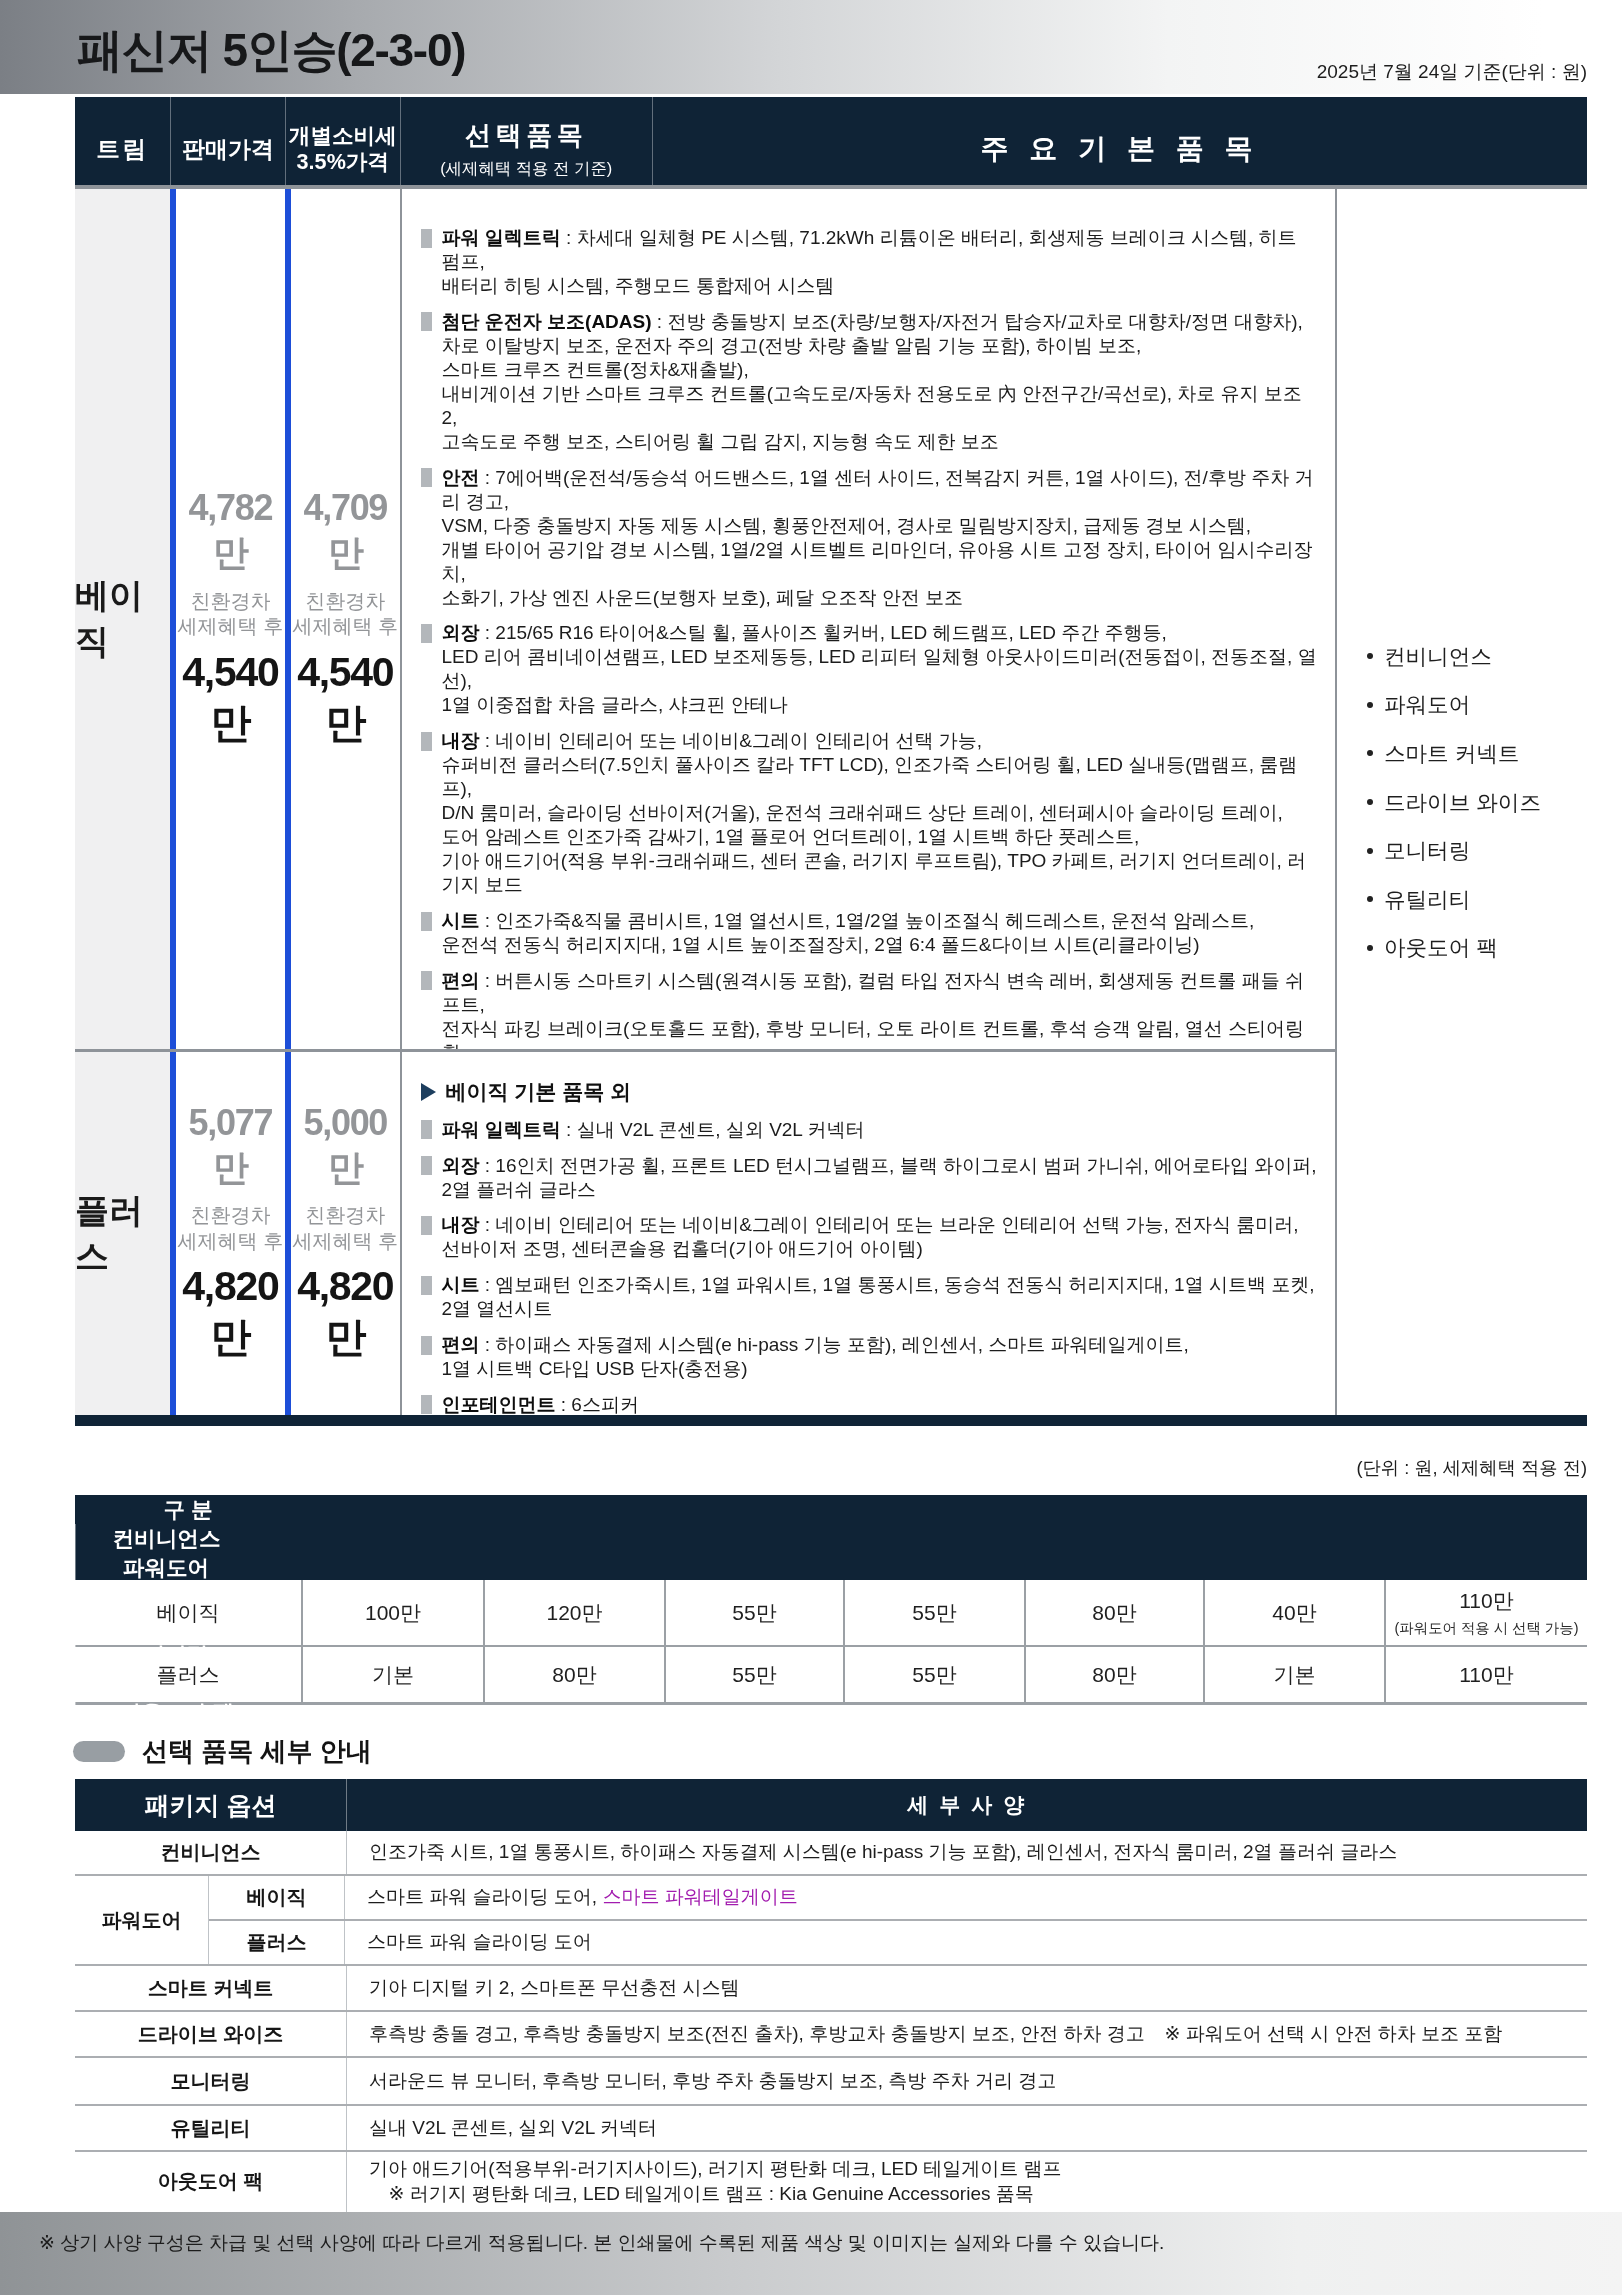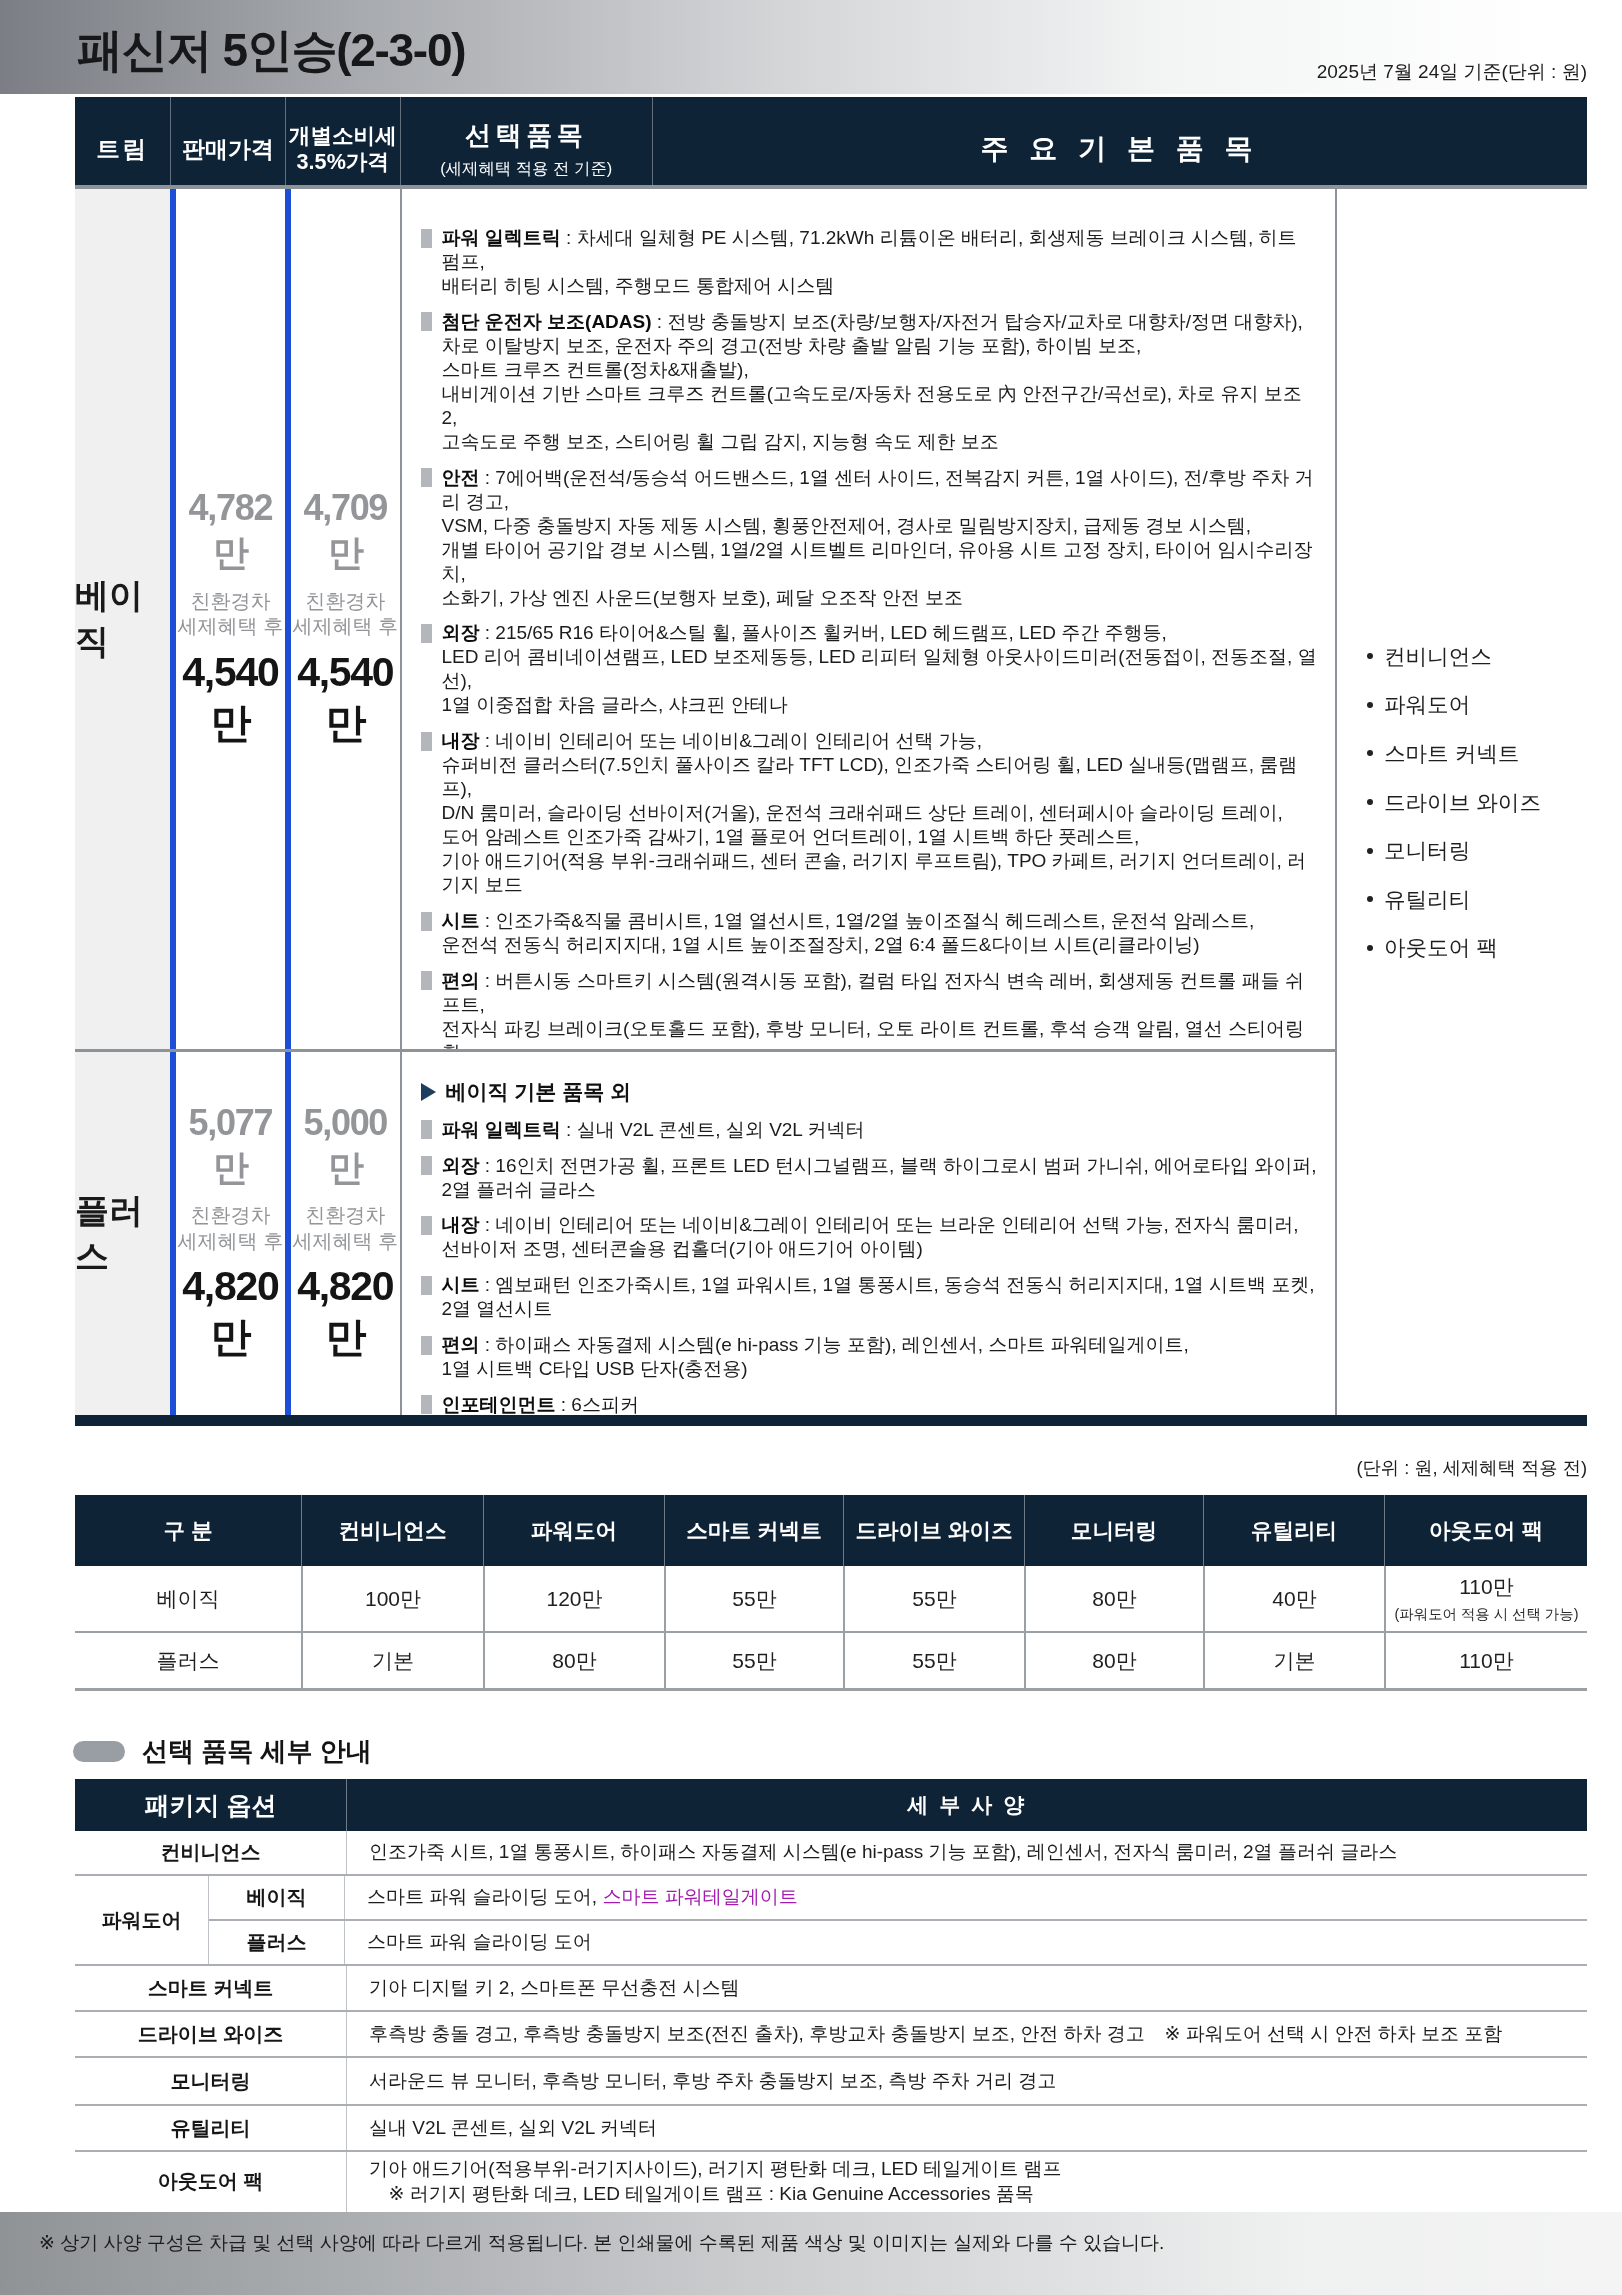--- a/index.html
+++ b/index.html
@@ -57,21 +57,21 @@
   .opt{display:flex;align-items:center;font-size:21.6px;color:#1e1e1e;}
   .opt .dot{width:5.9px;height:5.9px;border-radius:50%;background:#222;margin-right:11px;flex-shrink:0;}
 
   .mt-bottom{position:absolute;left:0;top:1318px;width:1512px;height:10.5px;background:#0f2336;}
 
   
   .unit-note{position:absolute;right:36px;top:1455px;font-size:18.3px;color:#1d1d1d;}
 
   
   .pt{position:absolute;left:75px;top:1495px;width:1512px;}
-  .pt-head{display:flex;height:71px;background:#0f2336;color:#fff;}
+  .pt-head{display:flex;height:85px;background:#0f2336;color:#fff;flex-direction:column;}
   .pt-head .c{display:flex;align-items:center;justify-content:center;font-size:21.6px;font-weight:bold;
     box-sizing:border-box;text-align:center;}
   .pt-head .c+.c{border-left:1.3px solid rgba(255,255,255,.4);}
   .pt-row{display:flex;background:#fff;}
   .pt-row .c{display:flex;flex-direction:column;align-items:center;justify-content:center;
     font-size:21px;color:#1f1f1f;box-sizing:border-box;text-align:center;}
   .pt-row .c+.c{border-left:2px solid #9ba0a5;}
   .pt-r1{height:65px;border-bottom:2.6px solid #9ba0a5;}
   .pt-r2{height:55px;border-bottom:3.3px solid #9ba0a5;}
   .ptc1{width:226px;}.ptc2{width:182px;}.ptc3{width:181px;}.ptc4{width:179px;}

